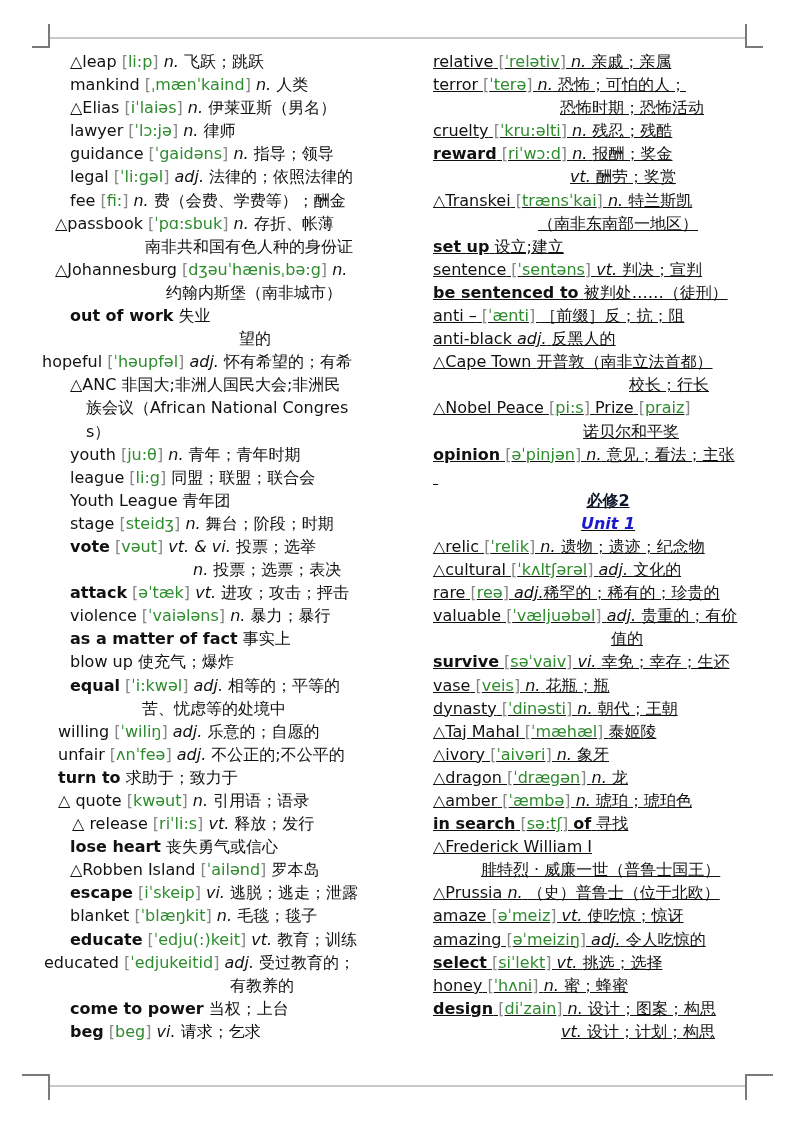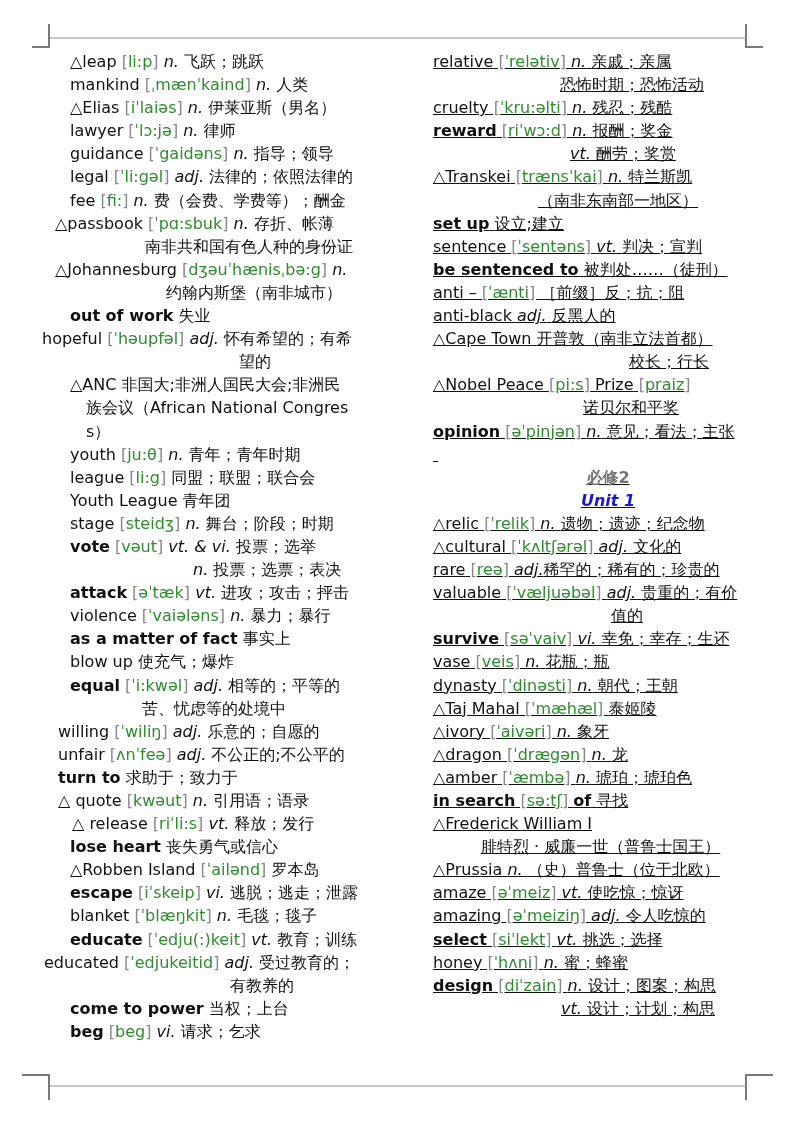--- a/index.html
+++ b/index.html
@@ -8,21 +8,21 @@
   .hline { position:absolute; height:0; border-top:2px solid #c8c8c8; }
   .corner { position:absolute; border-color:#7a7a7a; border-style:solid; border-width:0; }
   .col { position:absolute; top:50px; font-size:16px; line-height:23.1px;margin-left:22px; }
   .col.left { left:18px; width:360px; }
   .col.right { left:411px; width:350px;text-decoration:underline; }
   .ln { white-space:nowrap; display:block; }
   .ph { color:#2e8b2e; }
   .br { color:#888; }
   .pos { font-style:italic; }
   .b { font-weight:bold; }
-  .red { color:#737373; font-weight:bold; }
+  .red { color:#0f172a; font-weight:bold; }
   .blue { color:#1a1acc; font-style:italic; font-weight:bold; }
   .center { text-align:center; }
 </style>
 </head>
 <body>
 
 <div class="hline" style="left:48px; top:37px; width:698px;"></div>
 <div class="hline" style="left:48px; top:1085px; width:698px;"></div>
 
 <div class="corner" style="left:32px; top:24px; width:16px; height:22px; border-right-width:2px; border-bottom-width:2px;"></div>
@@ -36,22 +36,22 @@
     <div class="ln" style="padding-left: 30px;"><span>△Elias</span><span class="br"> [</span><span class="ph">iˈlaiəs</span><span class="br">] </span><span class="pos">n.</span> <span>伊莱亚斯（男名）</span></div>
     <div class="ln" style="padding-left: 30px;"><span>lawyer</span><span class="br"> [</span><span class="ph">ˈlɔ:jə</span><span class="br">] </span><span class="pos">n.</span> <span>律师</span></div>
     <div class="ln" style="padding-left: 30px;"><span>guidance</span><span class="br"> [</span><span class="ph">ˈgaidəns</span><span class="br">] </span><span class="pos">n.</span> <span>指导；领导</span></div>
     <div class="ln" style="padding-left: 30px;"><span>legal</span><span class="br"> [</span><span class="ph">ˈli:gəl</span><span class="br">] </span><span class="pos">adj.</span> <span>法律的；依照法律的</span></div>
     <div class="ln" style="padding-left: 30px;"><span>fee</span><span class="br"> [</span><span class="ph">fi:</span><span class="br">] </span><span class="pos">n.</span> <span>费（会费、学费等）；酬金</span></div>
     <div class="ln" style="padding-left: 15px;"><span>△passbook</span><span class="br"> [</span><span class="ph">ˈpɑ:sbuk</span><span class="br">] </span><span class="pos">n.</span> <span>存折、帐薄</span></div>
     <div class="ln" style="padding-left: 105px;"><span>南非共和国有色人种的身份证</span></div>
     <div class="ln" style="padding-left: 15px;"><span>△Johannesburg</span><span class="br"> [</span><span class="ph">dʒəuˈhænisˌbə:g</span><span class="br">] </span><span class="pos">n.</span> </div>
     <div class="ln" style="padding-left: 126px;"><span>约翰内斯堡（南非城市）</span></div>
     <div class="ln" style="padding-left: 30px;"><span class="b">out of work</span> <span>失业</span></div>
+    <div class="ln" style="padding-left: 199px;"><span>望的</span></div>
     <div class="ln" style="padding-left: 2px;"><span>hopeful</span><span class="br"> [</span><span class="ph">ˈhəupfəl</span><span class="br">] </span><span class="pos">adj.</span> <span>怀有希望的；有希</span></div>
-    <div class="ln" style="padding-left: 199px;"><span>望的</span></div>
     <div class="ln" style="padding-left: 30px;"><span>△ANC</span> <span>非国大;非洲人国民大会;非洲民</span></div>
     <div class="ln" style="padding-left: 46px;"><span>族会议（African National Congres</span></div>
     <div class="ln" style="padding-left: 46px;"><span>s）</span></div>
     <div class="ln" style="padding-left: 30px;"><span>youth</span><span class="br"> [</span><span class="ph">ju:θ</span><span class="br">] </span><span class="pos">n.</span> <span>青年；青年时期</span></div>
     <div class="ln" style="padding-left: 30px;"><span>league</span><span class="br"> [</span><span class="ph">li:g</span><span class="br">] </span><span>同盟；联盟；联合会</span></div>
     <div class="ln" style="padding-left: 30px;"><span>Youth League</span> <span>青年团</span></div>
     <div class="ln" style="padding-left: 30px;"><span>stage</span><span class="br"> [</span><span class="ph">steidʒ</span><span class="br">] </span><span class="pos">n.</span> <span>舞台；阶段；时期</span></div>
     <div class="ln" style="padding-left: 30px;"><span class="b">vote</span><span class="br"> [</span><span class="ph">vəut</span><span class="br">] </span><span class="pos">vt. &amp; vi.</span> <span>投票；选举</span></div>
     <div class="ln" style="padding-left: 153px;"><span class="pos">n.</span> <span>投票；选票；表决</span></div>
     <div class="ln" style="padding-left: 30px;"><span class="b">attack</span><span class="br"> [</span><span class="ph">əˈtæk</span><span class="br">] </span><span class="pos">vt.</span> <span>进攻；攻击；抨击</span></div>
@@ -70,20 +70,21 @@
     <div class="ln" style="padding-left: 30px;"><span class="b">escape</span><span class="br"> [</span><span class="ph">iˈskeip</span><span class="br">] </span><span class="pos">vi.</span> <span>逃脱；逃走；泄露</span></div>
     <div class="ln" style="padding-left: 30px;"><span>blanket</span><span class="br"> [</span><span class="ph">ˈblæŋkit</span><span class="br">] </span><span class="pos">n.</span> <span>毛毯；毯子</span></div>
     <div class="ln" style="padding-left: 30px;"><span class="b">educate</span><span class="br"> [</span><span class="ph">ˈedju(:)keit</span><span class="br">] </span><span class="pos">vt.</span> <span>教育；训练</span></div>
     <div class="ln" style="padding-left: 4px;"><span>educated</span><span class="br"> [</span><span class="ph">ˈedjukeitid</span><span class="br">] </span><span class="pos">adj.</span> <span>受过教育的；</span></div>
     <div class="ln" style="padding-left: 190px;"><span>有教养的</span></div>
     <div class="ln" style="padding-left: 30px;"><span class="b">come to power</span> <span>当权；上台</span></div>
     <div class="ln" style="padding-left: 30px;"><span class="b">beg</span><span class="br"> [</span><span class="ph">beg</span><span class="br">] </span><span class="pos">vi.</span> <span>请求；乞求</span></div>
   </div>
 <div class="col right" id="col-right">
     <div class="ln" style="padding-left: 0px;"><span>relative</span><span class="br"> [</span><span class="ph">ˈrelətiv</span><span class="br">] </span><span class="pos">n.</span> <span>亲戚；亲属</span></div>
+    <div class="ln" style="padding-left: 0px;"><span>terror</span><span class="br"> [</span><span class="ph">ˈterə</span><span class="br">] </span><span class="pos">n.</span> <span>恐怖；可怕的人；</span></div>
     <div class="ln" style="padding-left: 127px;"><span>恐怖时期；恐怖活动</span></div>
     <div class="ln" style="padding-left: 0px;"><span>cruelty</span><span class="br"> [</span><span class="ph">ˈkru:əlti</span><span class="br">] </span><span class="pos">n.</span> <span>残忍；残酷</span></div>
     <div class="ln" style="padding-left: 0px;"><span class="b">reward</span><span class="br"> [</span><span class="ph">riˈwɔ:d</span><span class="br">] </span><span class="pos">n.</span> <span>报酬；奖金</span></div>
     <div class="ln" style="padding-left: 137px;"><span class="pos">vt.</span> <span>酬劳；奖赏</span></div>
     <div class="ln" style="padding-left: 0px;"><span>△Transkei</span><span class="br"> [</span><span class="ph">trænsˈkai</span><span class="br">] </span><span class="pos">n.</span> <span>特兰斯凯</span></div>
     <div class="ln" style="padding-left: 105px;"><span>（南非东南部一地区）</span></div>
     <div class="ln" style="padding-left: 0px;"><span class="b">set up</span> <span>设立;建立</span></div>
     <div class="ln" style="padding-left: 0px;"><span>sentence</span><span class="br"> [</span><span class="ph">ˈsentəns</span><span class="br">] </span><span class="pos">vt.</span> <span>判决；宣判</span></div>
     <div class="ln" style="padding-left: 0px;"><span class="b">be sentenced to</span> <span>被判处……（徒刑）</span></div>
     <div class="ln" style="padding-left: 0px;"><span>anti –</span><span class="br"> [</span><span class="ph">ˈænti</span><span class="br">] </span><span>［前缀］反；抗；阻</span></div>

